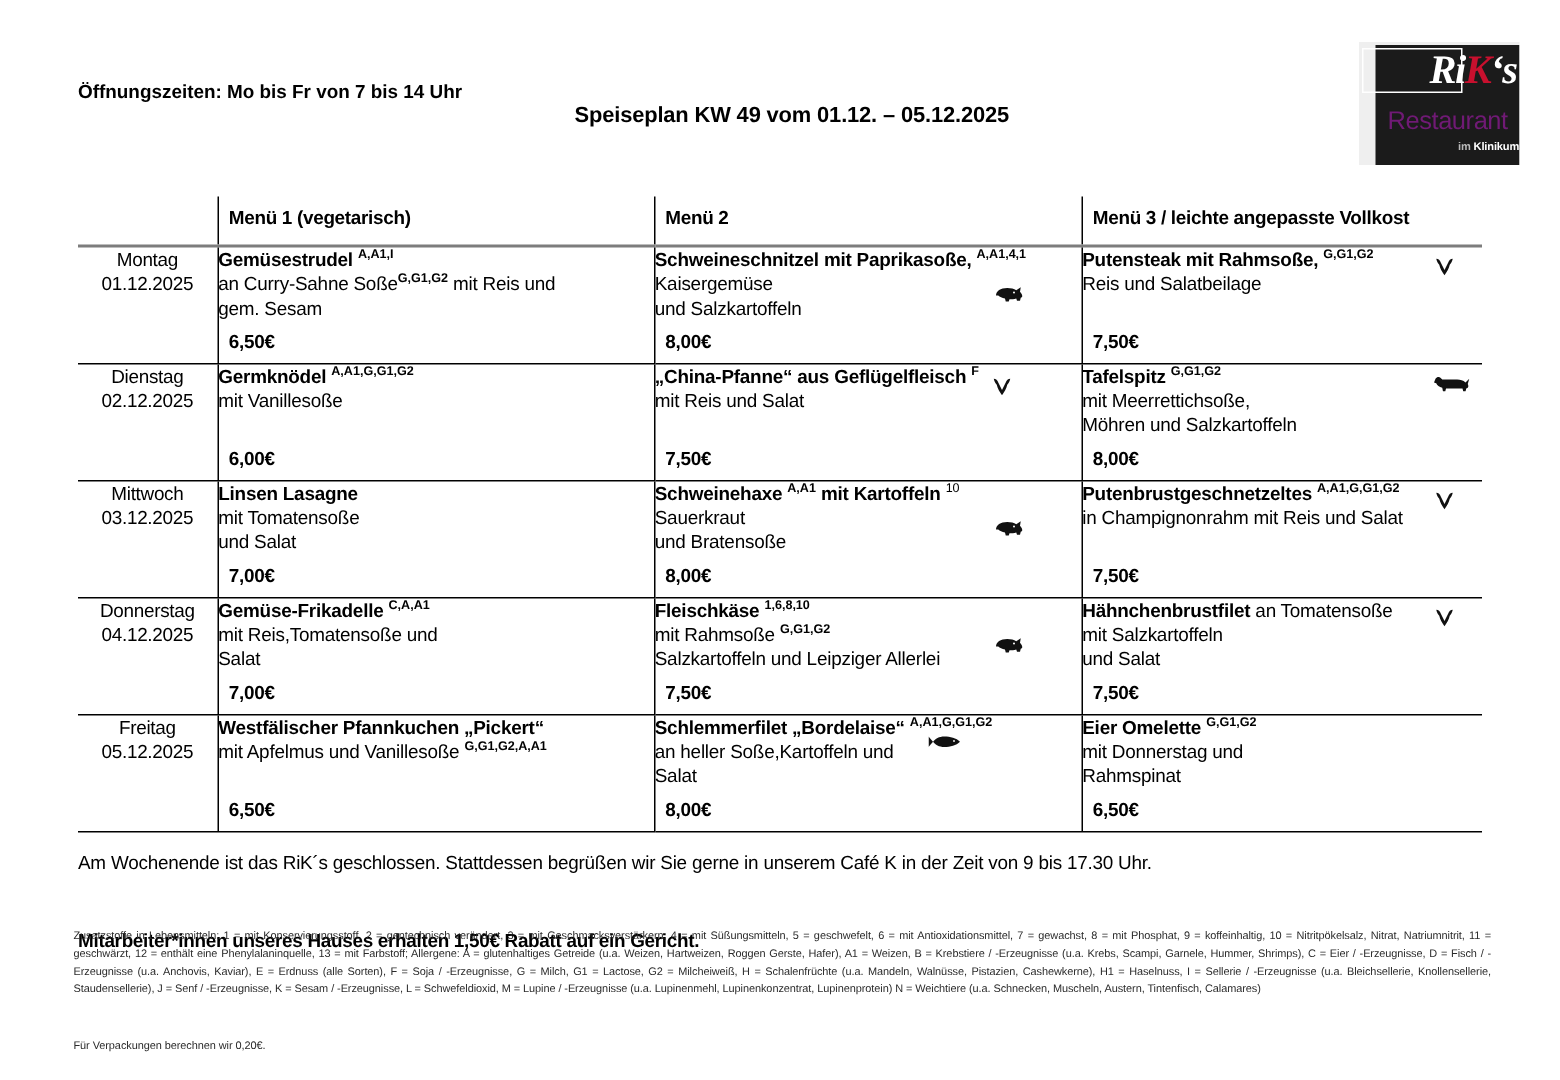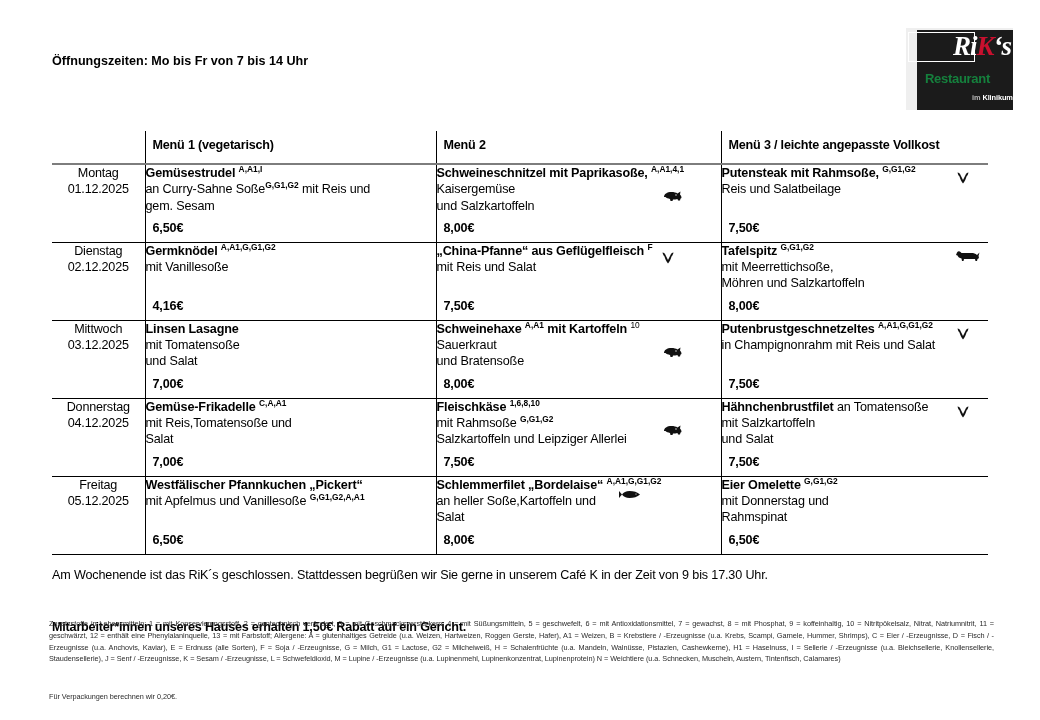--- a/index.html
+++ b/index.html
@@ -90,23 +90,23 @@
     top: 4px;
     width: 67px;
     height: 30px;
     border: 1.5px solid #ffffff;
     z-index: 2;
   }
   .logo-restaurant {
     position: absolute;
     left: 19px;
     top: 44px;
-    font-size: 13px;
-    font-weight: bold;
-    color: #15803d;
+    font-size: 17px;
+    font-weight: normal;
+    color: #701a75;
     letter-spacing: -0.3px;
     line-height: 1;
     z-index: 3;
   }
   .logo-sub {
     position: absolute;
     left: 22px;
     top: 65px;
     font-size: 7.4px;
     font-weight: bold;
@@ -236,20 +236,21 @@
     font-size: 7.3px;
     color: #2b2b2b;
     letter-spacing: -0.05px;
   }
 </style>
 </head>
 <body>
 
 <div class="header">
   <div class="opening-hours">Öffnungszeiten: Mo bis Fr von 7 bis 14  Uhr</div>
+  <div class="plan-title">Speiseplan KW 49 vom 01.12. – 05.12.2025</div>
 
   <div class="logo">
     <div class="logo-inner"></div>
     <div class="logo-riks-box"></div>
     <div class="logo-riks"><span>Ri</span><span class="k-red">K</span><span>‘s</span></div>
     <div class="logo-restaurant">Restaurant</div>
     <div class="logo-sub"><span>im </span><span class="bright">KlinikumStadtSoest</span></div>
   </div>
 </div>
 
@@ -300,21 +301,21 @@
         </td>
       </tr>
       <tr class="day-row">
         <td class="day-cell">
           <div>Dienstag</div>
           <div>02.12.2025</div>
         </td>
         <td class="menu-cell">
           <div class="dish-name">Germknödel <sup class="alg">A,A1,G,G1,G2</sup></div>
           <div class="dish-line">mit Vanillesoße</div>
-          <div class="price">4,16€</div>
+          <div class="price">6,00€</div>
         </td>
         <td class="menu-cell">
           <div class="dish-name">„China-Pfanne“ aus Geflügelfleisch <sup class="alg">F</sup></div>
           <div class="dish-line">mit Reis und Salat</div>
           <div class="price">7,50€</div>
           <span class="icon-slot" style="right: 38px; top: 8px;"><svg width="14" height="15" viewBox="0 0 28 30">
               <path fill="#111" d="M3 3c3 0 5 2 6 5l5 10 5-10c1-3 3-5 6-5-1 4-2 6-4 8-1 5-4 10-7 14-3-4-6-9-7-14C5 9 4 7 3 3z"></path>
             </svg></span>
         </td>
         <td class="menu-cell">

